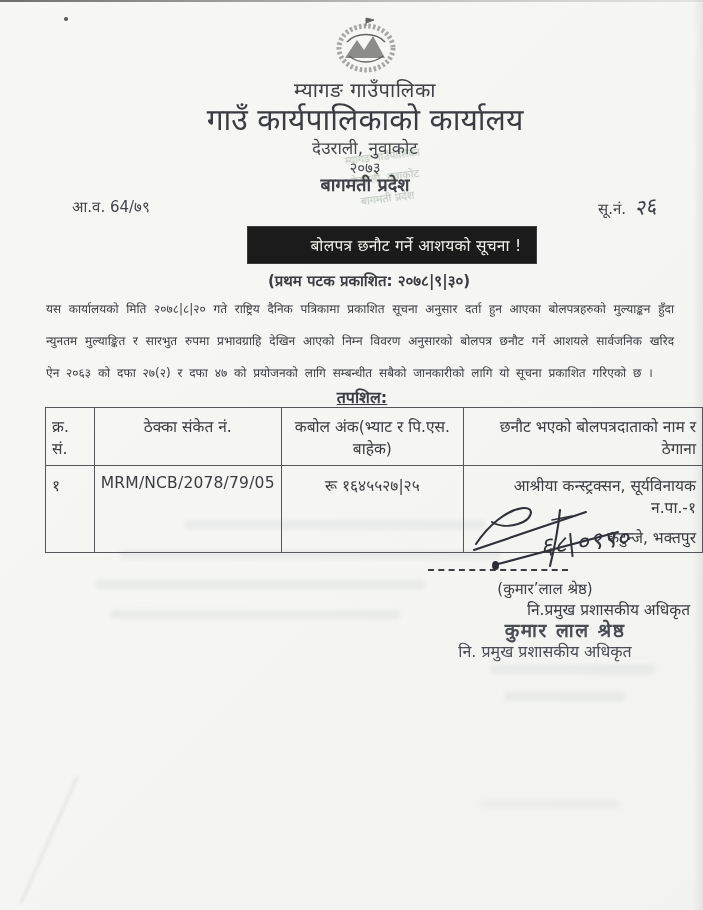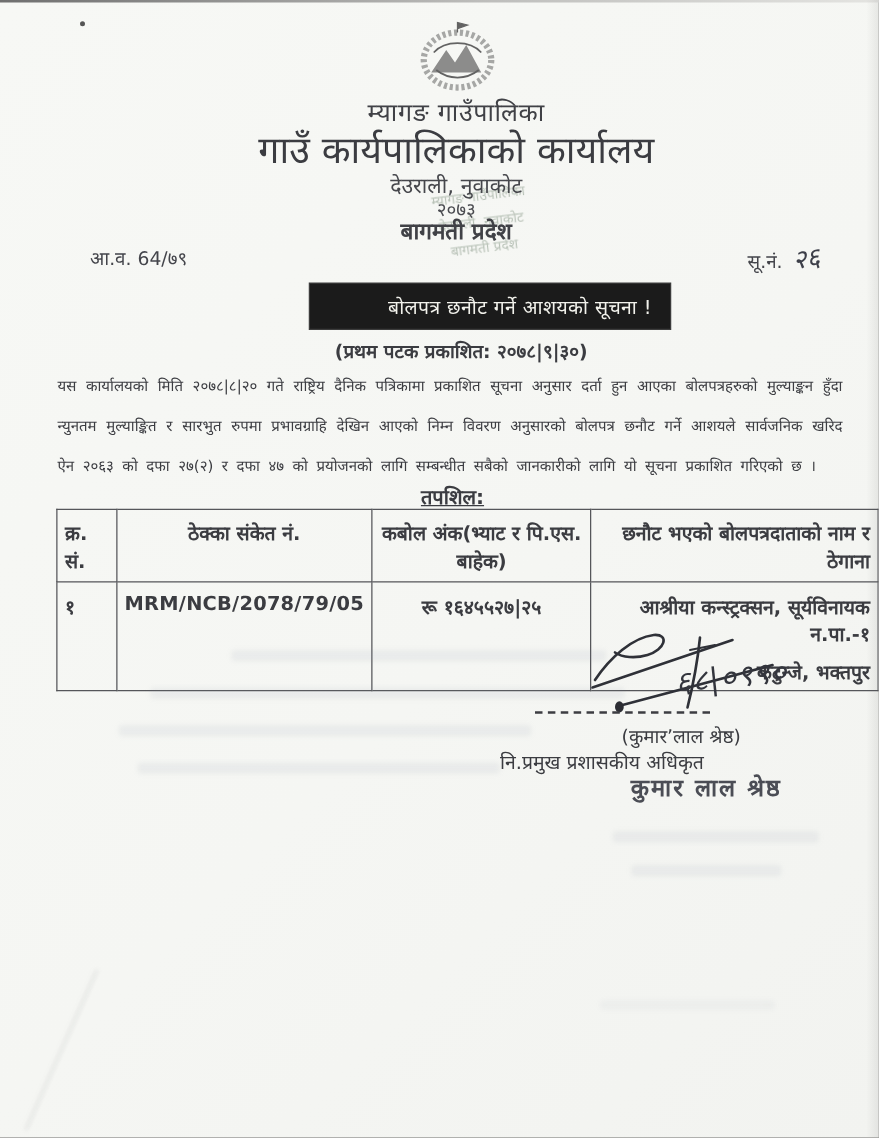--- a/index.html
+++ b/index.html
@@ -41,21 +41,21 @@
   .published{position:absolute;left:0;top:270px;width:738px;text-align:center;font-weight:bold;font-size:15px;color:#3b3c41;}
 
   .body-par{position:absolute;left:46px;top:293px;width:628px;font-size:12px;line-height:32px;
     text-align:justify;text-align-last:left;color:#3c3d42;word-spacing:3px;}
 
   .details-label{position:absolute;left:0;top:386px;width:724px;text-align:center;font-size:16px;font-weight:bold;
     text-decoration:underline;color:#3b3c41;}
 
   
   table.notice{position:absolute;left:45px;top:407px;border-collapse:collapse;table-layout:fixed;}
-  table.notice td,table.notice th{border:1.6px solid #55565a;font-weight:bold;font-size:15.5px;color:#3b3c41;
+  table.notice td,table.notice th{border:1.6px solid #55565a;font-weight:normal;font-size:15.5px;color:#3b3c41;
     padding:4px 6px;vertical-align:top;background:transparent;}
   th.c1,td.c1{width:38px;text-align:left;padding-left:8px;}
   th.c2,td.c2{width:160px;text-align:center;}
   th.c3,td.c3{width:182px;text-align:center;}
   th.c4,td.c4{width:243px;text-align:right;padding-left:10px;}
   tr.hdr th{height:46px;padding-top:7px;}
   tr.data td{height:44px;padding-top:8px;}
   td.c2{text-align:left;padding-left:12px;font-size:14.5px;letter-spacing:.2px;}
   td.c3{text-align:center;padding-left:12px;}
   td.c4 .l2{display:block;margin-top:8px;}
@@ -63,21 +63,21 @@
   
   .ghost{position:absolute;background:rgba(125,135,150,.09);filter:blur(2px);border-radius:3px;}
 
   
   .sig-svg{position:absolute;left:468px;top:498px;width:210px;height:80px;}
   .sig-hand{position:absolute;left:540px;top:524px;font-size:24px;font-style:italic;color:#33353d;
     transform:rotate(-6deg);letter-spacing:1px;}
   .sig-dash{position:absolute;left:428px;top:569px;width:140px;border-top:2px dashed #3c3d42;}
   .sig-dot{position:absolute;left:492px;top:561px;width:7px;height:9px;border-radius:50%;background:#2c2d33;}
   .sig-name{position:absolute;left:400px;top:578px;width:290px;text-align:center;font-size:15px;color:#3b3c41;}
-  .sig-desig{position:absolute;left:400px;top:598px;width:290px;text-align:left;font-size:15.5px;color:#3b3c41;}
+  .sig-desig{position:absolute;left:400px;top:598px;width:290px;text-align:right;font-size:15.5px;color:#3b3c41;}
   .stamp-name{position:absolute;left:420px;top:617px;width:290px;text-align:center;font-size:19px;font-weight:bold;
     letter-spacing:1.5px;color:#4b4d55;}
   .stamp-desig{position:absolute;left:400px;top:640px;width:290px;text-align:center;font-size:16px;color:#4b4d55;}
 </style>
 </head>
 <body>
 
 <div class="page">
 
   <div class="scan-top-edge"></div>
@@ -160,14 +160,15 @@
       <path d="M84,22 L104,18" stroke-width="1.6"></path>
     </g>
   </svg>
   <span class="sig-hand">६८|०९९०</span>
   <div class="sig-dot"></div>
   <div class="sig-dash"></div>
 
   <div class="sig-name">(कुमार’लाल श्रेष्ठ)</div>
   <div class="sig-desig">नि.प्रमुख प्रशासकीय अधिकृत</div>
   <div class="stamp-name">कुमार लाल श्रेष्ठ</div>
+  <div class="stamp-desig">नि. प्रमुख प्रशासकीय अधिकृत</div>
 
 </div>
 
 </body></html>

